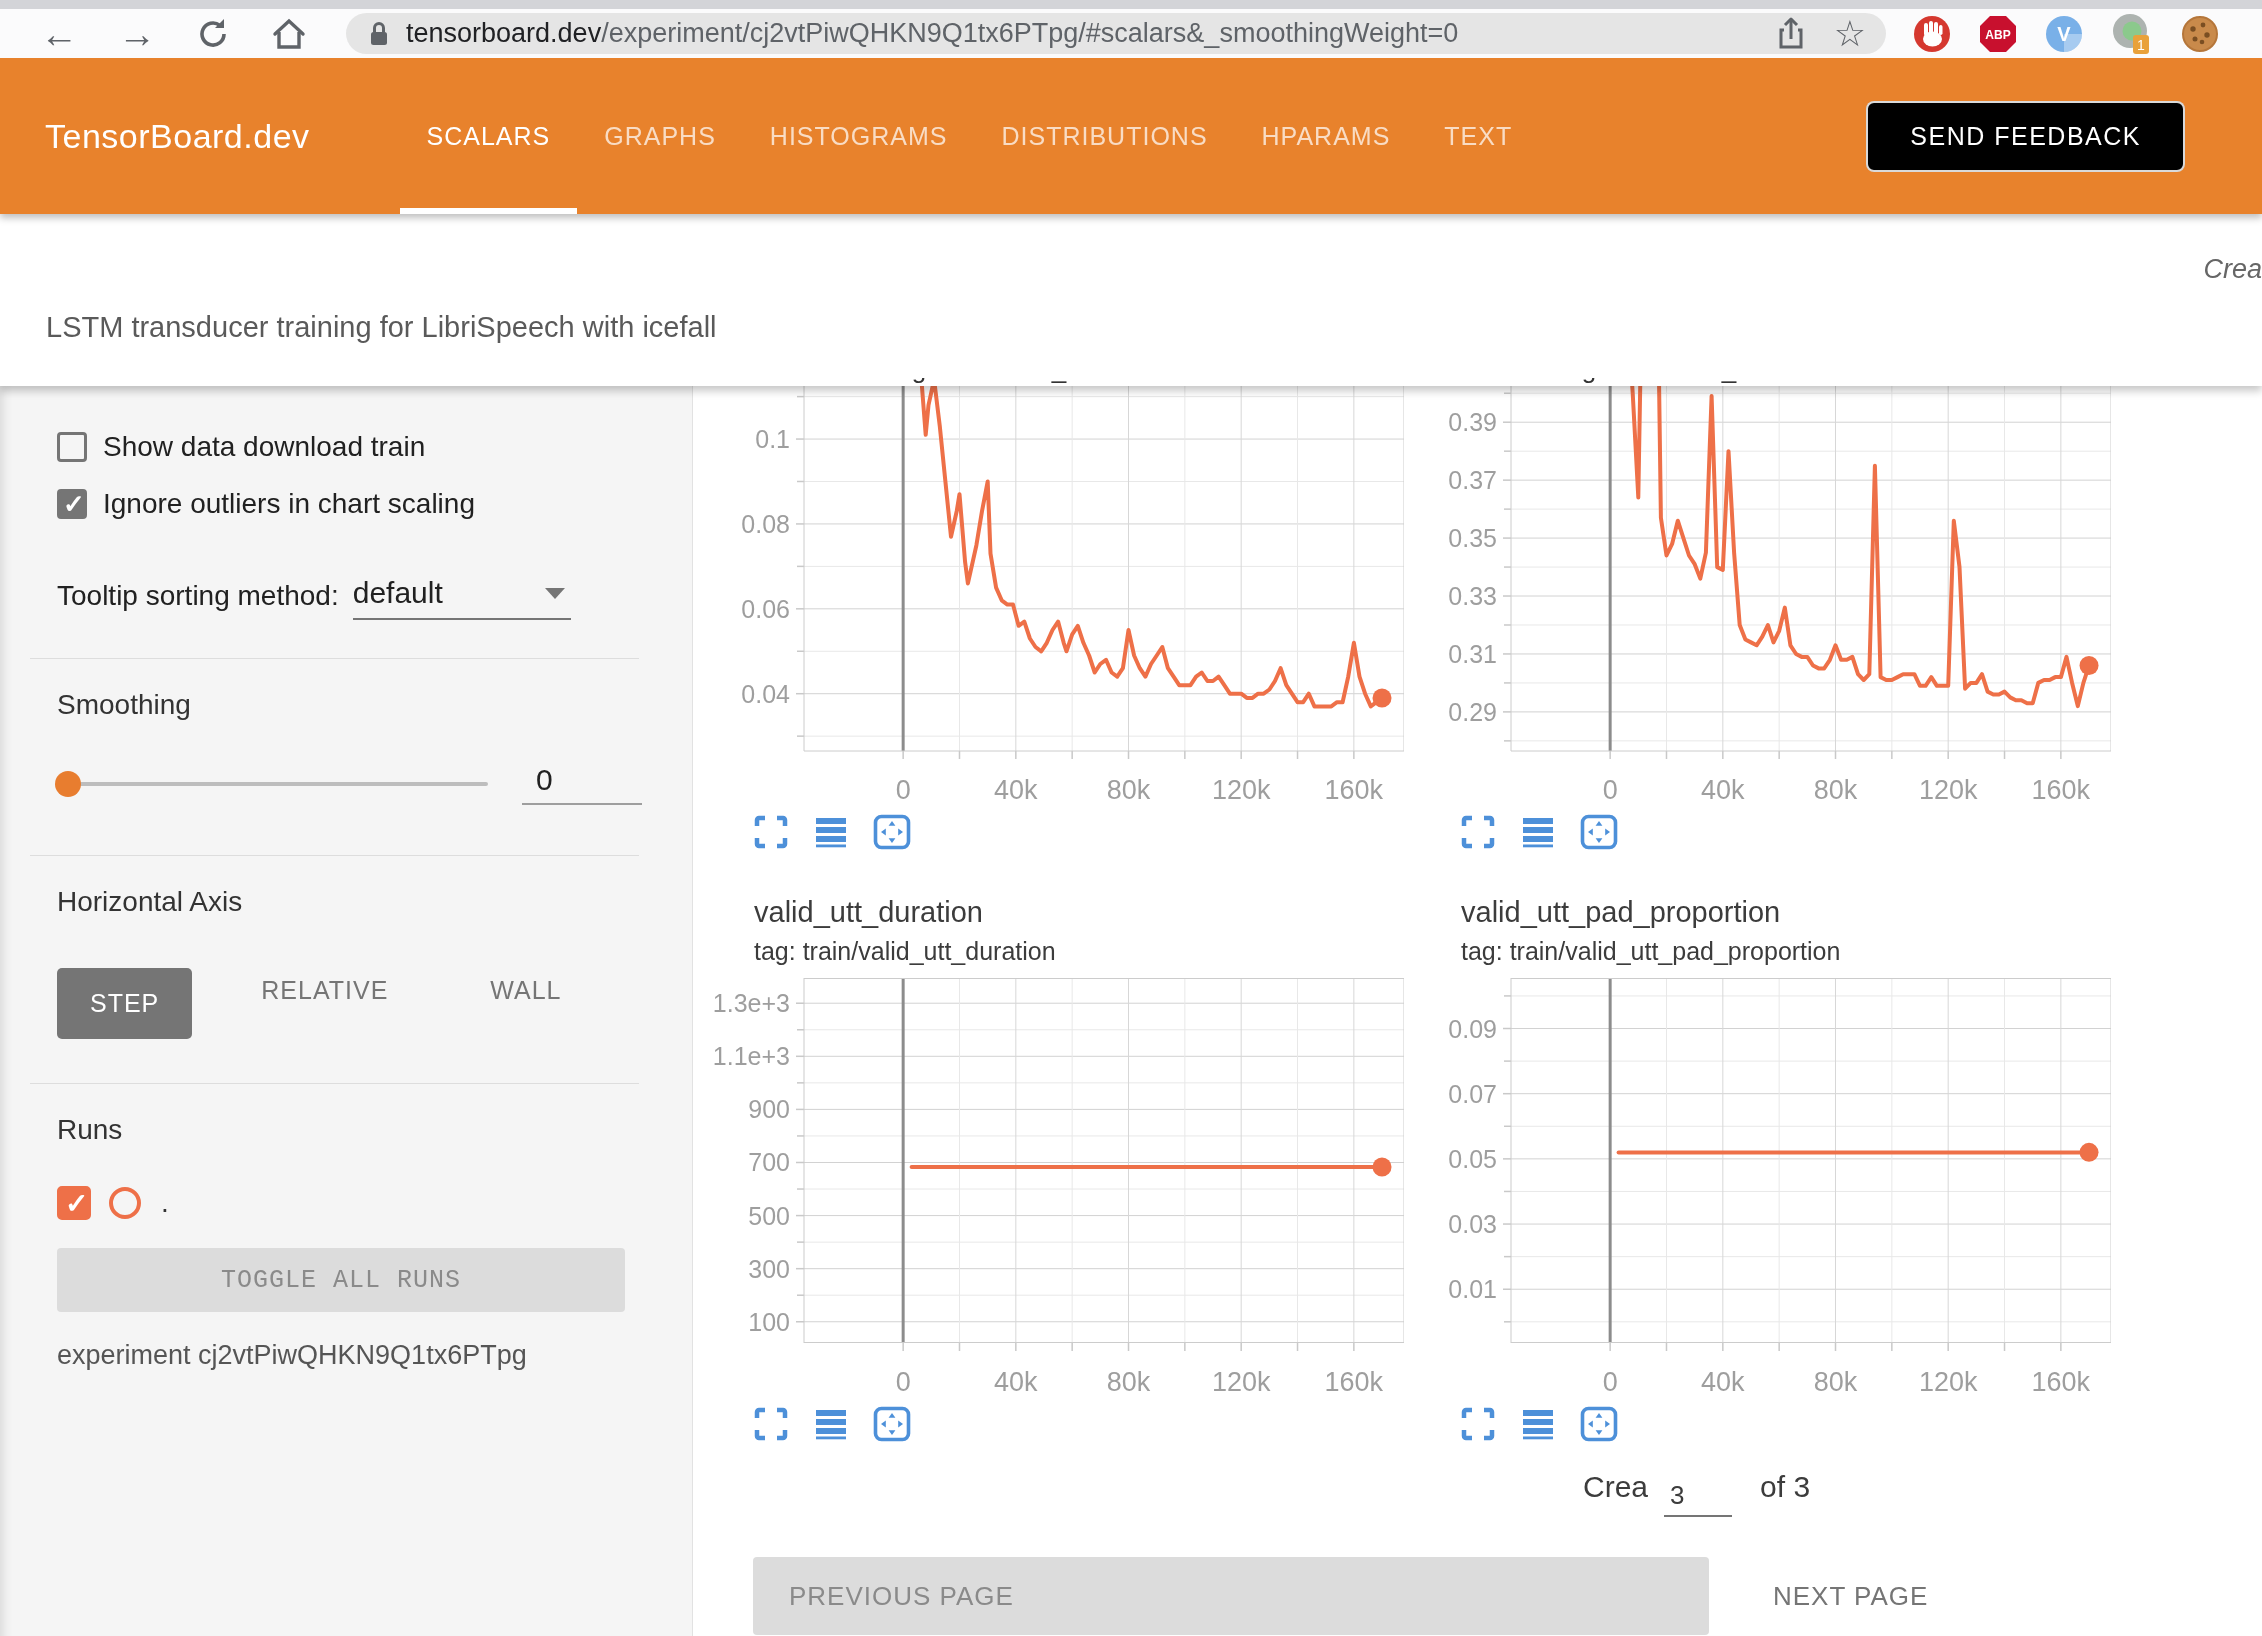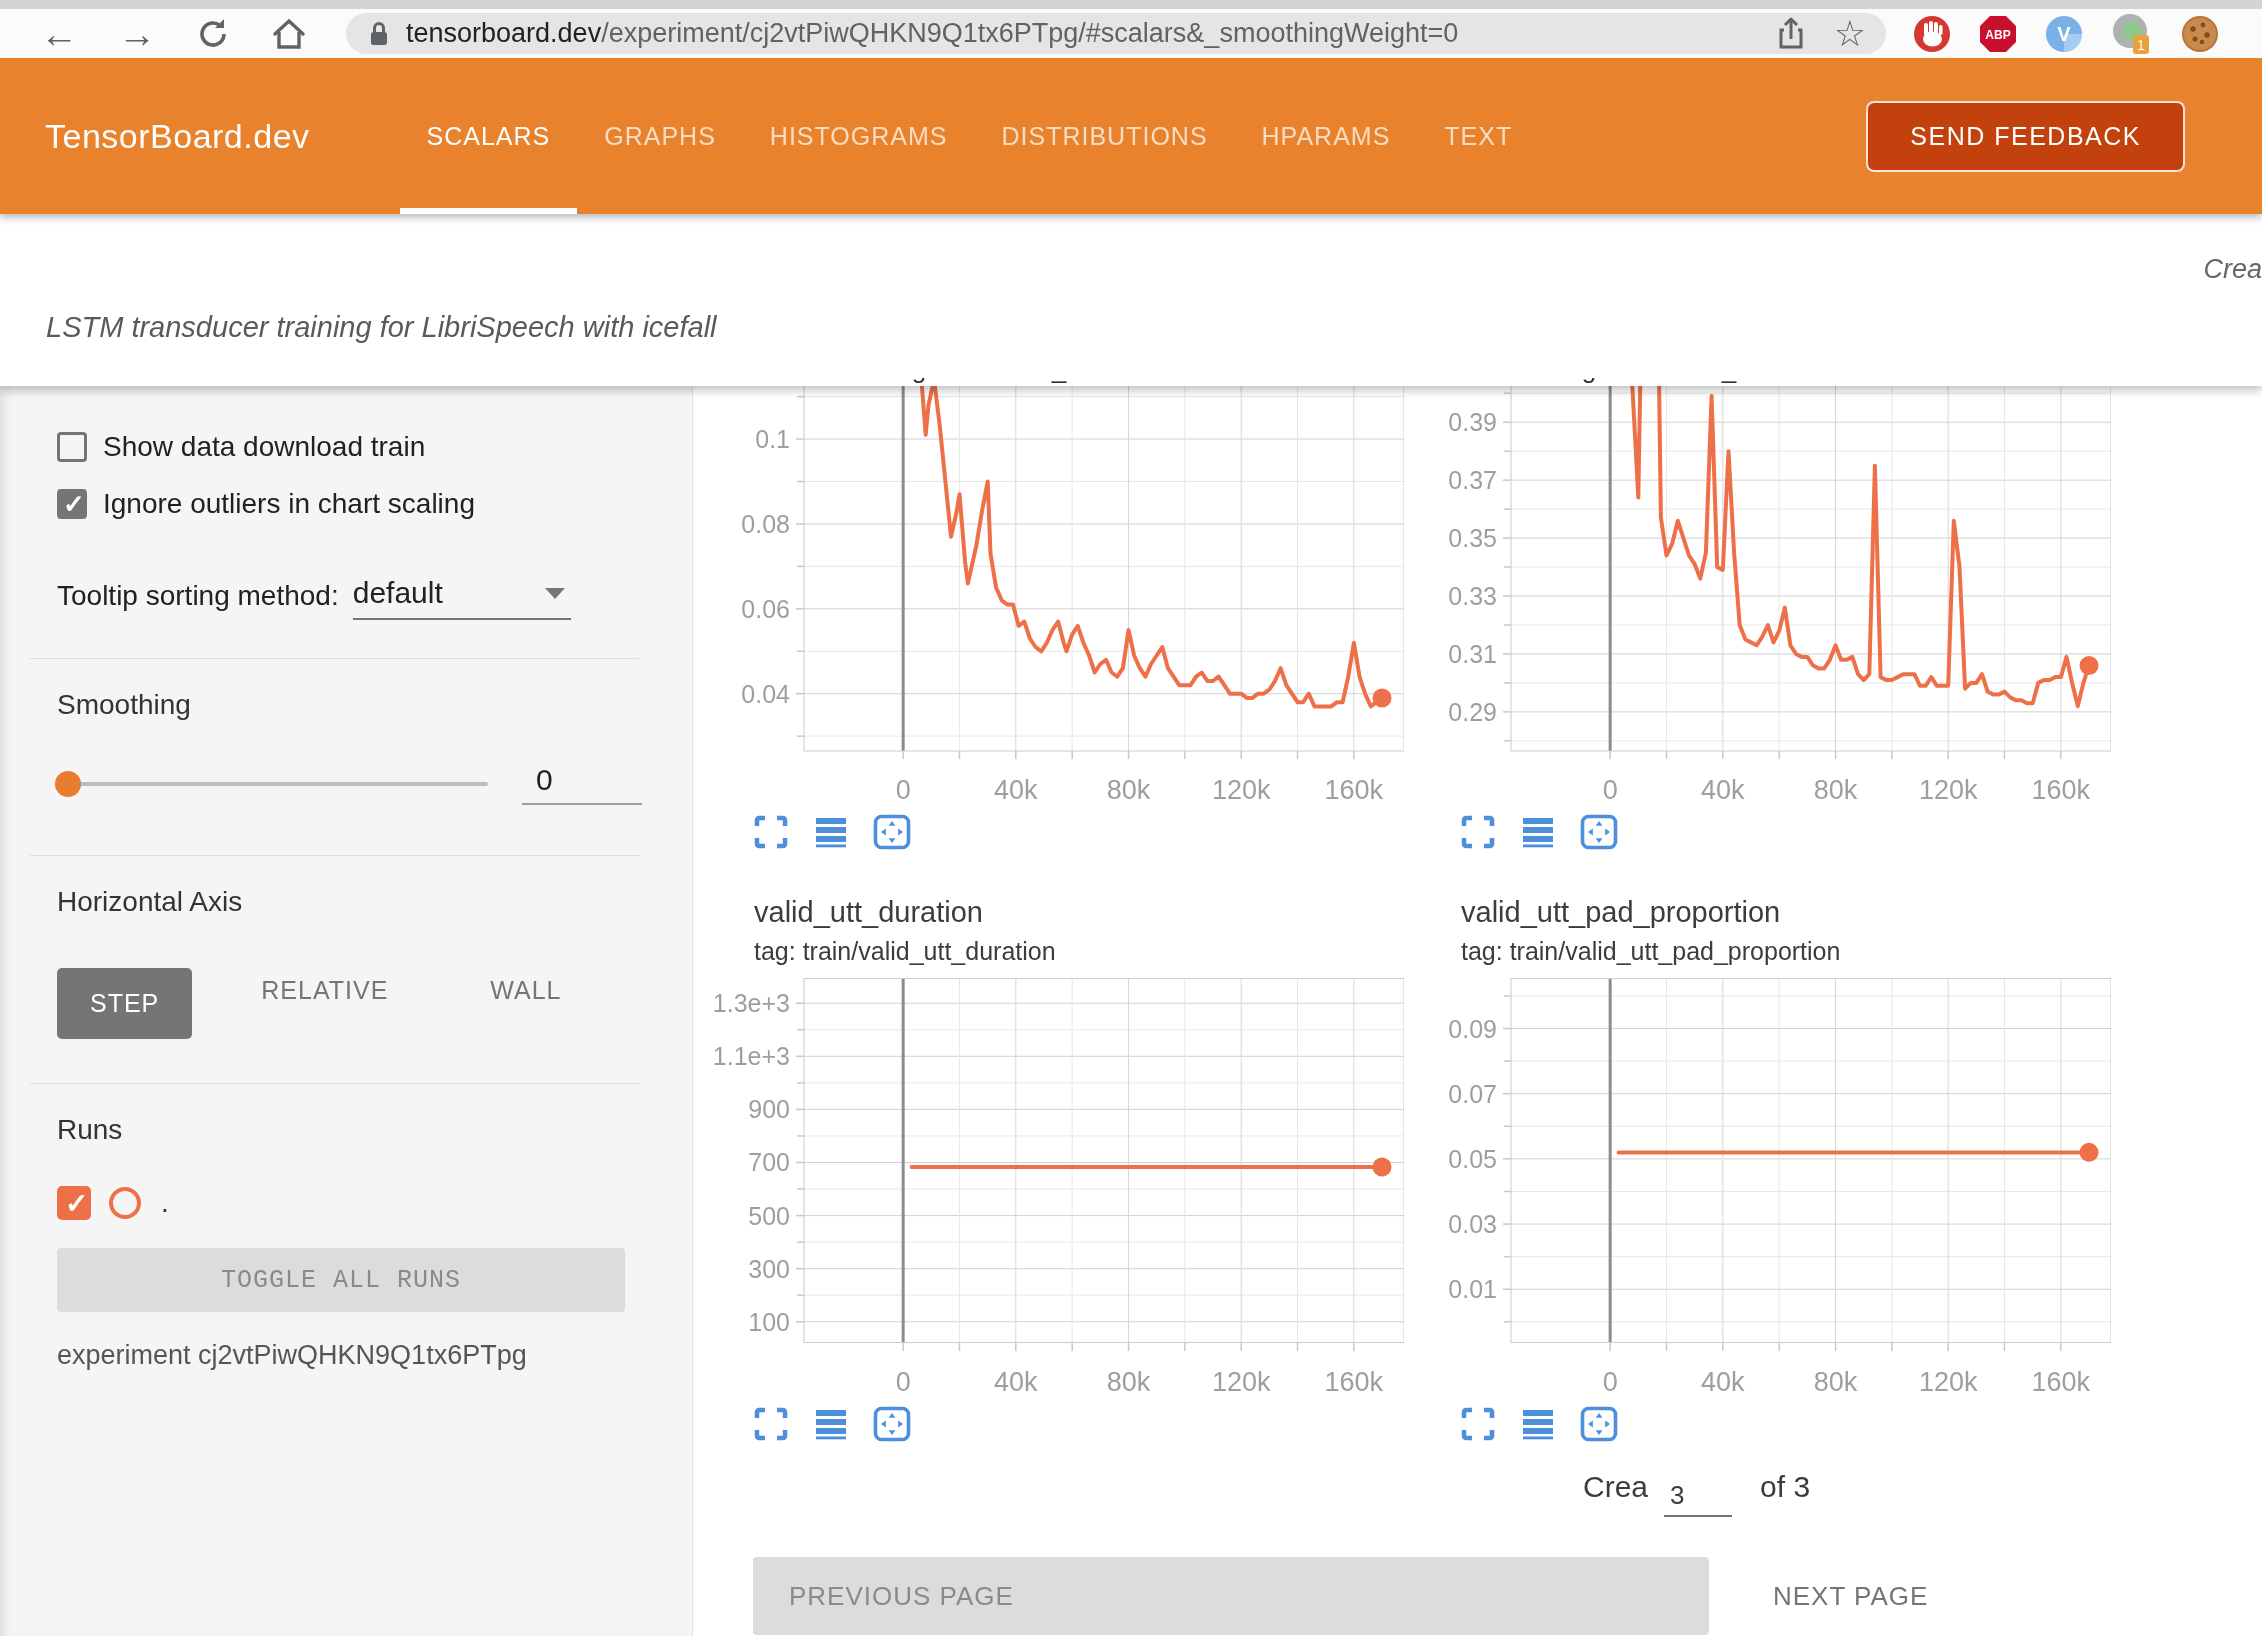--- a/index.html
+++ b/index.html
@@ -23,29 +23,29 @@
 
   
   .tb-header { height:156px; background:#e8822c; display:flex; align-items:stretch;
     position:relative; z-index:30; box-shadow:0 4px 7px rgba(0,0,0,0.25); }
   .logo { color:#fff; font-size:34px; font-weight:500; align-self:center; margin-left:45px; letter-spacing:0.5px; }
   .tabs { display:flex; margin-left:90px; }
   .tab { display:flex; align-items:center; padding:0 27px; color:rgba(255,255,255,0.72);
     font-size:25px; letter-spacing:1px; cursor:pointer; border-bottom:6px solid transparent; padding-top:6px; }
   .tab.active { color:#fff; border-bottom:6px solid #fff; }
   .feedback-btn { margin-left:auto; margin-right:77px; align-self:center;
-    background:#c2410c; border:2px solid rgba(255,255,255,0.85); border-radius:8px;
+    background:#000000; border:2px solid rgba(255,255,255,0.85); border-radius:8px;
     color:#fff; font-size:25px; letter-spacing:1.5px; padding:19px 42px; cursor:pointer; }
 
   
   .subheader { height:172px; background:#fff; position:relative; z-index:20;
     box-shadow:0 5px 8px rgba(0,0,0,0.22); }
   .created { position:absolute; top:40px; right:0; font-size:27px; color:#666;
     font-style:italic; white-space:nowrap; }
-  .exp-title { position:absolute; top:97px; left:46px; font-size:29px; color:#5a5a5a;font-style:italic; }
+  .exp-title { position:absolute; top:97px; left:46px; font-size:29px; color:#5a5a5a; }
   .sliver { position:absolute; bottom:0; height:8px; overflow:hidden; }
   .sliver span { display:block; margin-top:-24px; font-size:26px; color:#333; white-space:nowrap; }
 
   
   .page { display:flex; height:1251px; }
 
   
   .sidebar { width:693px; flex-shrink:0; background:#f5f5f5; border-right:1px solid #e2e2e2;
     padding:45px 0 0 57px; box-shadow:inset 14px 0 10px -10px rgba(0,0,0,0.10); }
   .chk-row { display:flex; align-items:center; gap:16px; margin-bottom:25px; }

